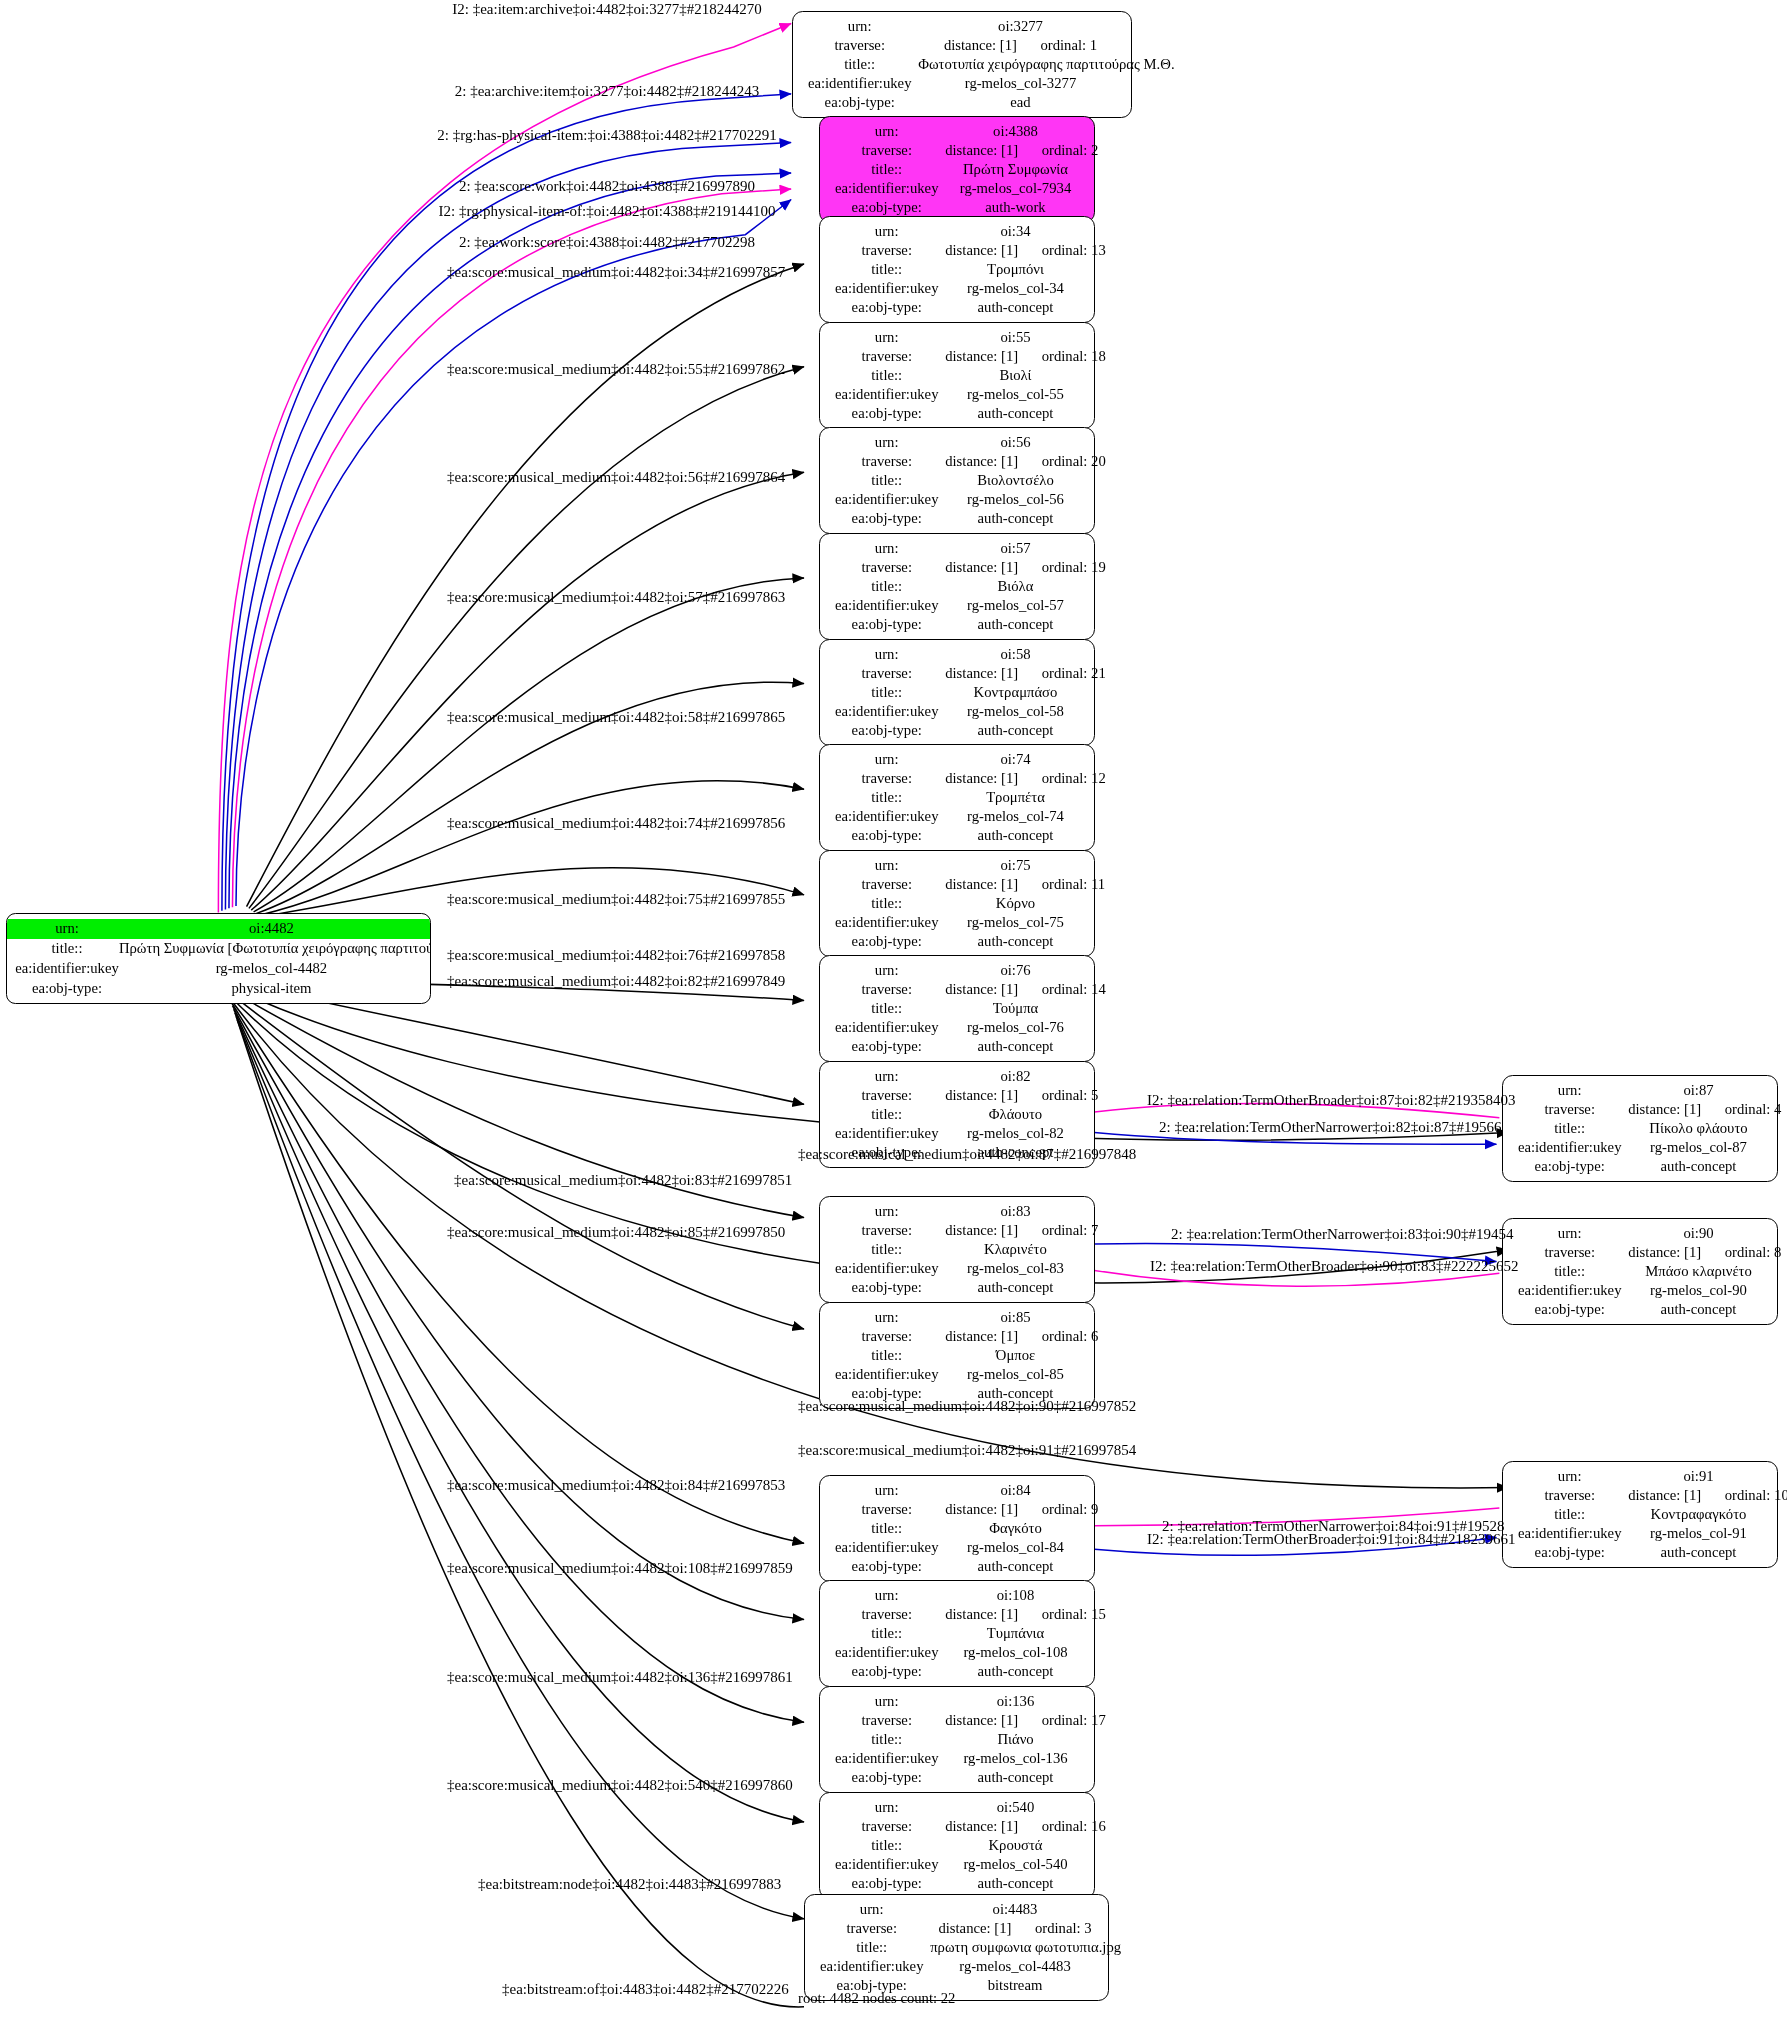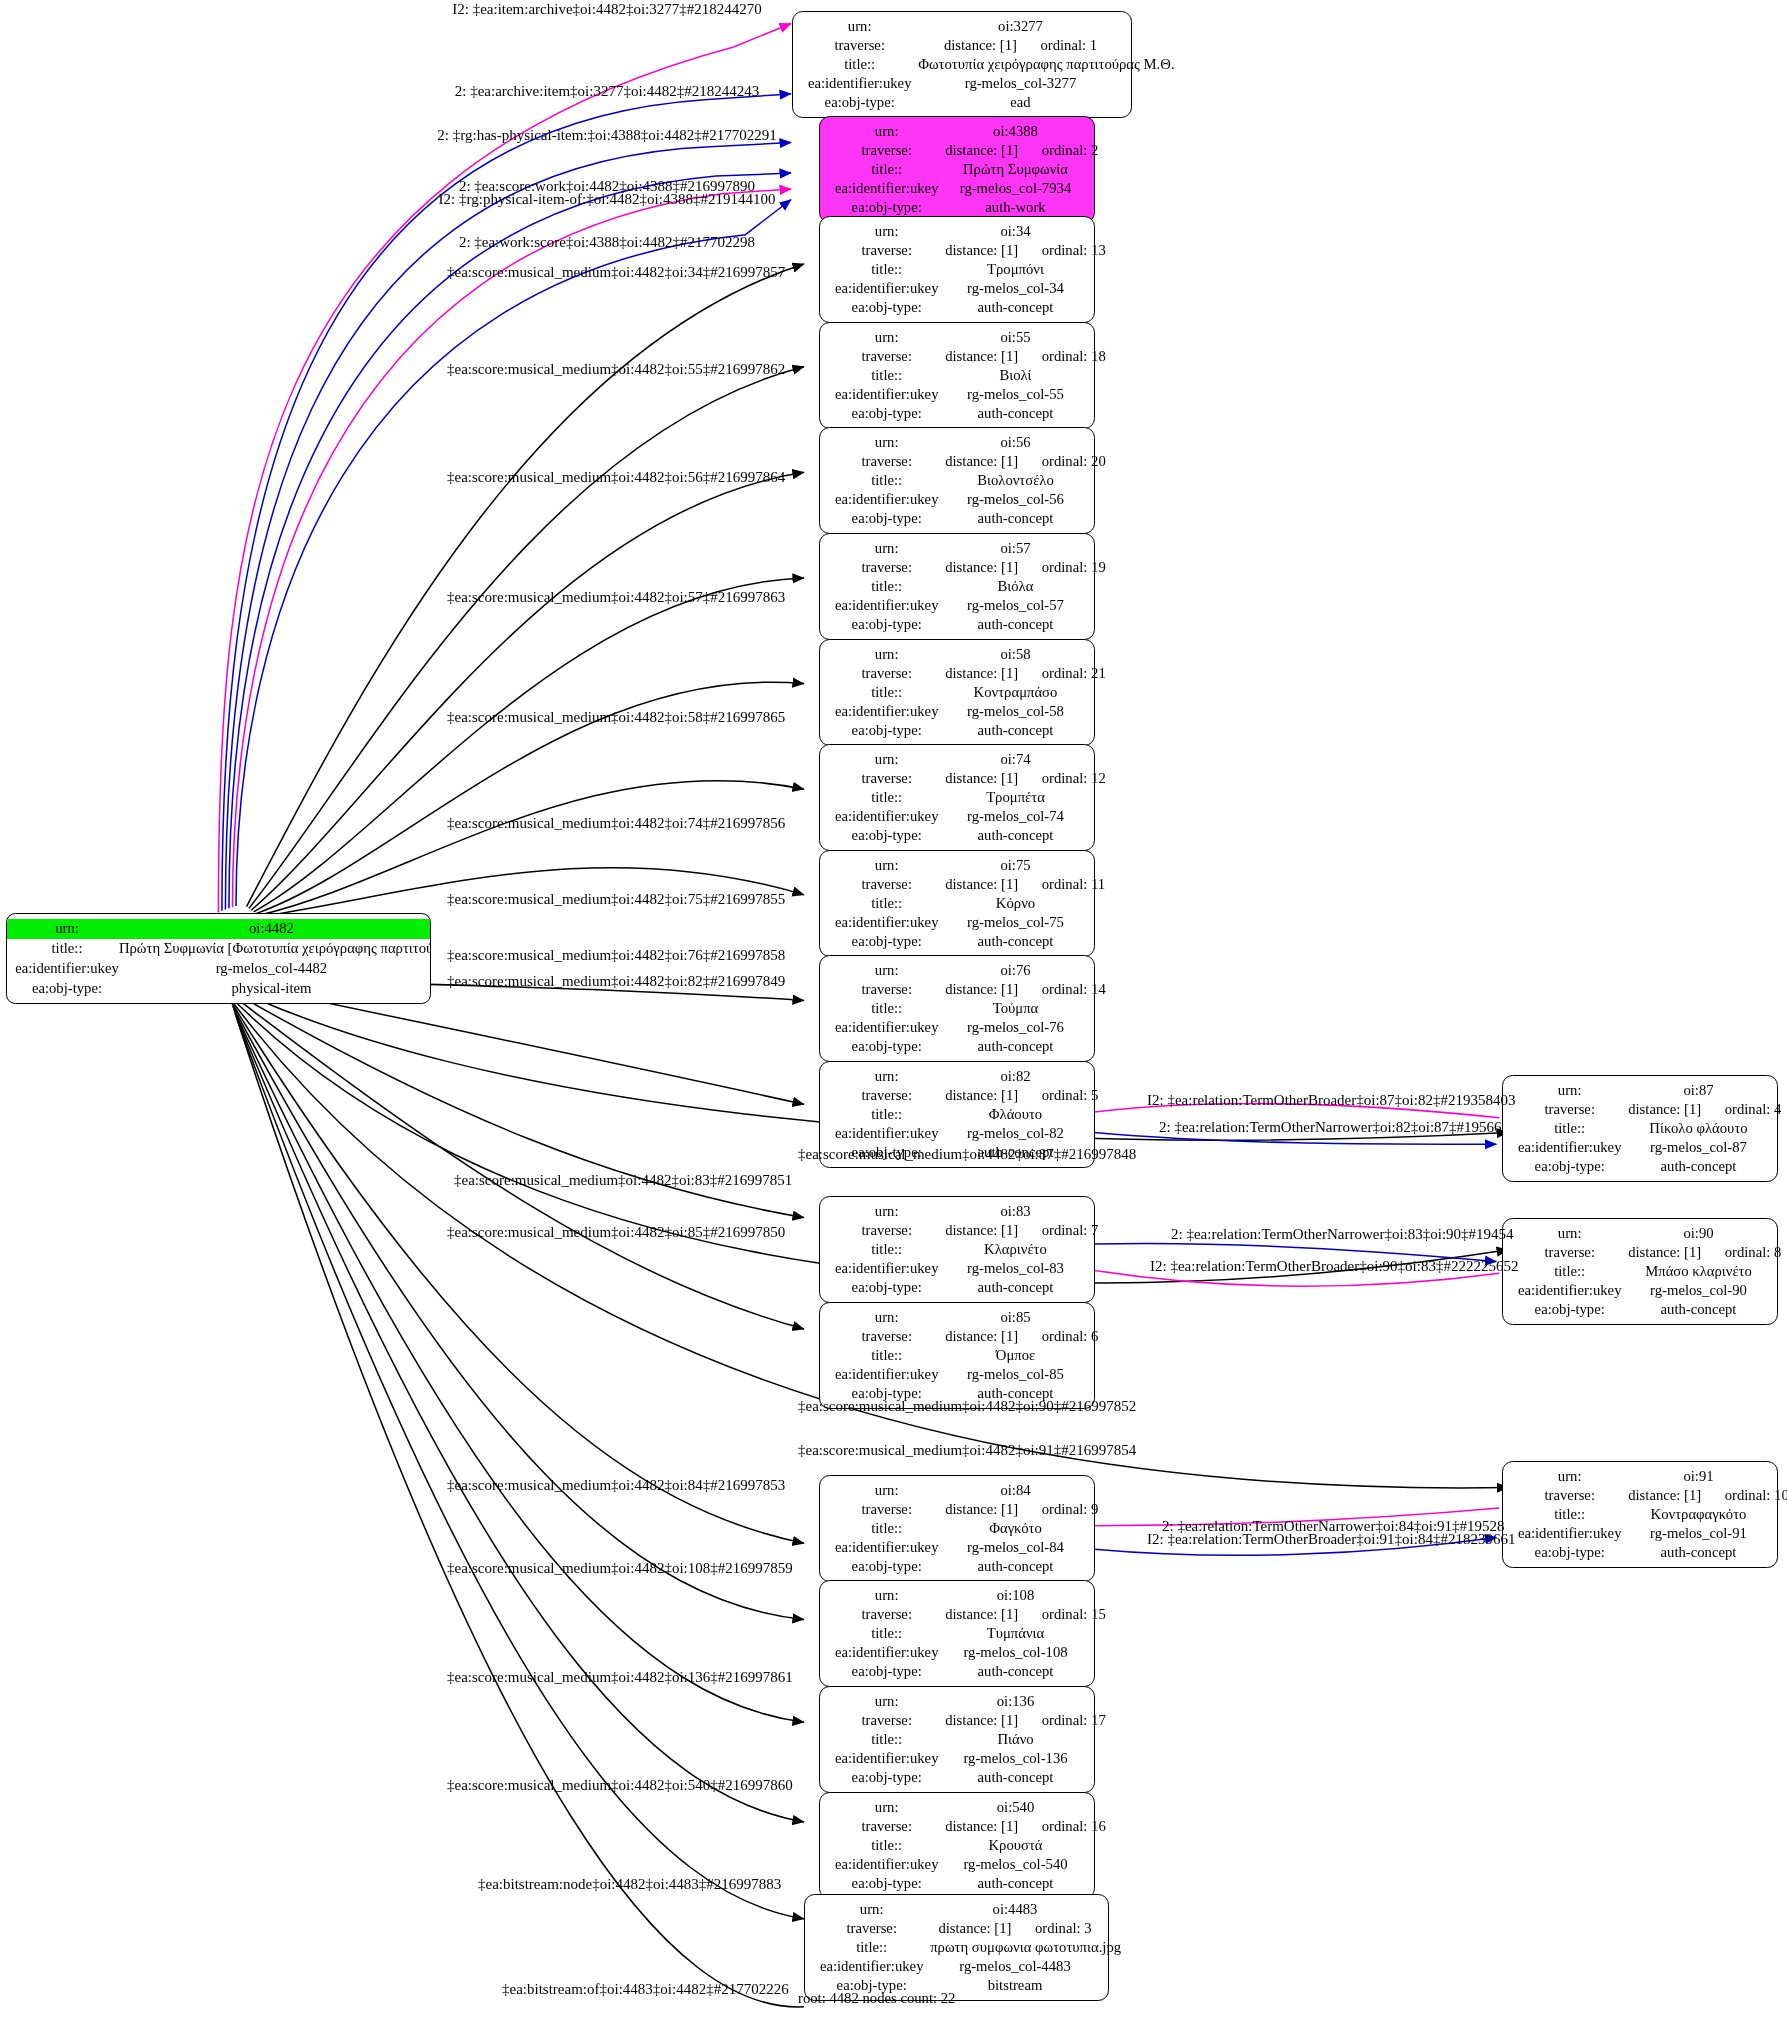--- a/index.html
+++ b/index.html
@@ -617,21 +617,21 @@
     <div class="row">
         <span class="k">ea:obj-type:</span>
         <span class="v">bitstream</span>
       </div>
   </div>
 
   <div class="elabel ctr" style="left:607px;top:1.8px;">I2: ‡ea:item:archive‡oi:4482‡oi:3277‡#218244270</div>
   <div class="elabel ctr" style="left:607px;top:84px;">2: ‡ea:archive:item‡oi:3277‡oi:4482‡#218244243</div>
   <div class="elabel ctr" style="left:607px;top:128px;">2: ‡rg:has-physical-item:‡oi:4388‡oi:4482‡#217702291</div>
   <div class="elabel ctr" style="left:607px;top:179px;">2: ‡ea:score:work‡oi:4482‡oi:4388‡#216997890</div>
-  <div class="elabel ctr" style="left:607px;top:192px;">I2: ‡rg:physical-item-of:‡oi:4482‡oi:4388‡#219144100</div>
+  <div class="elabel ctr" style="left:607px;top:204px;">I2: ‡rg:physical-item-of:‡oi:4482‡oi:4388‡#219144100</div>
   <div class="elabel ctr" style="left:607px;top:235px;">2: ‡ea:work:score‡oi:4388‡oi:4482‡#217702298</div>
 
   <div class="elabel" style="left:447px;top:265px;">‡ea:score:musical_medium‡oi:4482‡oi:34‡#216997857</div>
   <div class="elabel" style="left:447px;top:362px;">‡ea:score:musical_medium‡oi:4482‡oi:55‡#216997862</div>
   <div class="elabel" style="left:447px;top:470px;">‡ea:score:musical_medium‡oi:4482‡oi:56‡#216997864</div>
   <div class="elabel" style="left:447px;top:590px;text-align:right;">‡ea:score:musical_medium‡oi:4482‡oi:57‡#216997863</div>
   <div class="elabel" style="left:447px;top:710px;">‡ea:score:musical_medium‡oi:4482‡oi:58‡#216997865</div>
   <div class="elabel" style="left:447px;top:816px;">‡ea:score:musical_medium‡oi:4482‡oi:74‡#216997856</div>
   <div class="elabel" style="left:447px;top:892px;">‡ea:score:musical_medium‡oi:4482‡oi:75‡#216997855</div>
   <div class="elabel" style="left:447px;top:948px;">‡ea:score:musical_medium‡oi:4482‡oi:76‡#216997858</div>

